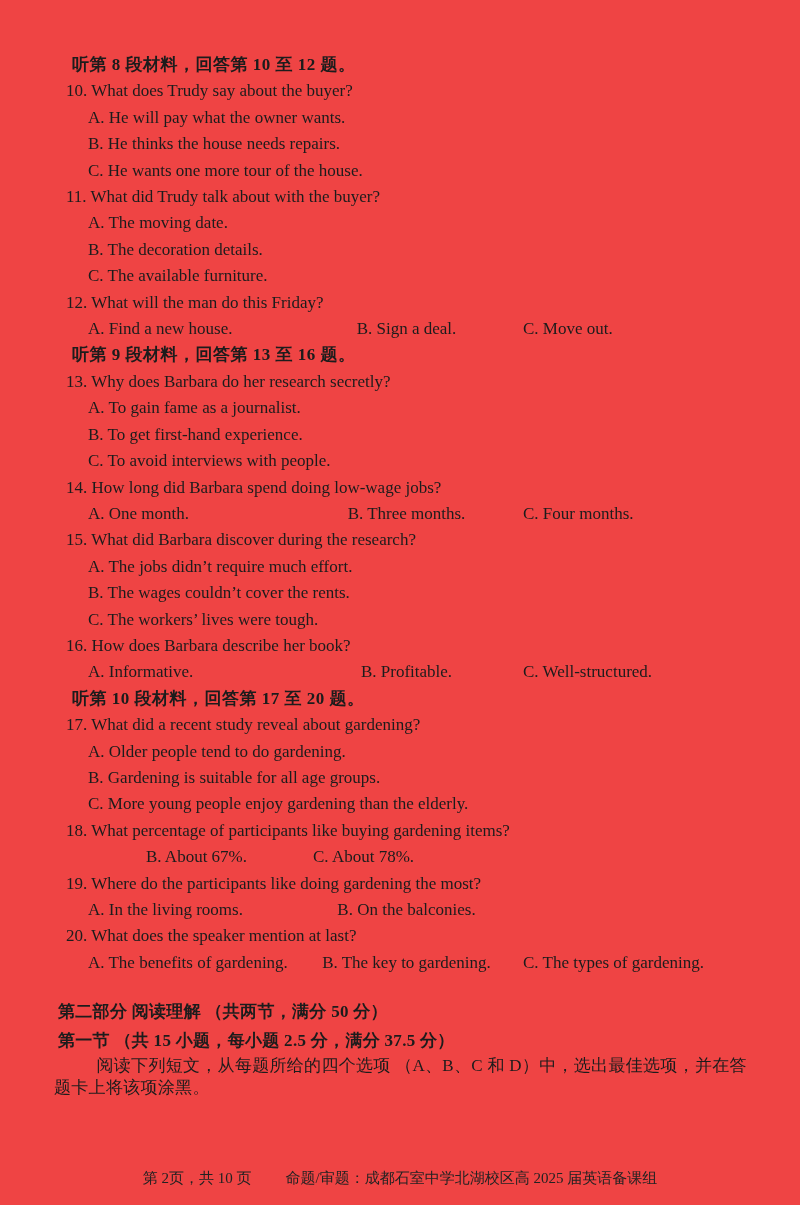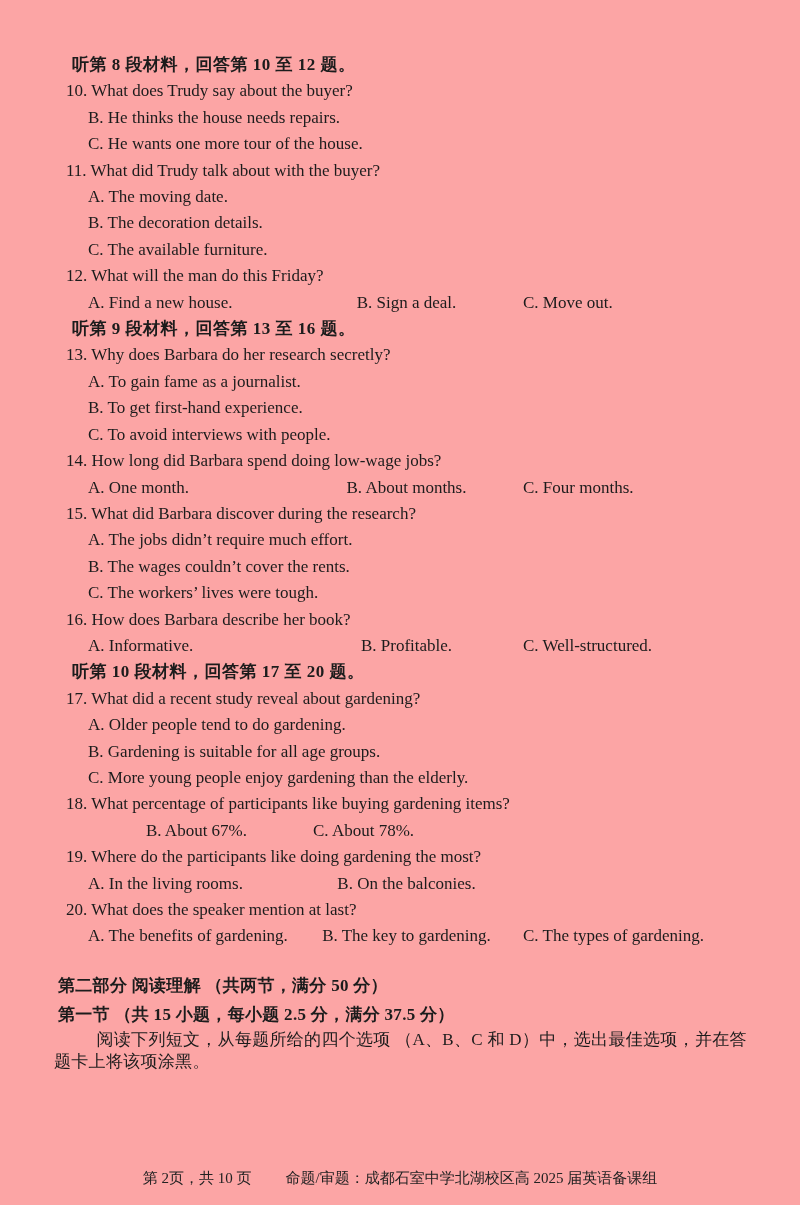--- a/index.html
+++ b/index.html
@@ -2,21 +2,21 @@
 <html><head>
 <meta charset="utf-8">
 <style>
   * { margin: 0; padding: 0; box-sizing: border-box; }
   html, body { background: #e8e8e8; }
   .page {
     position: relative;
     width: 800px;
     height: 1205px;
     margin: 0 auto;
-    background: #fca5a5;
+    background: #ef4444;
     color: #1c1c1c;
     font-family: "Liberation Serif", "DejaVu Serif", serif;
     font-size: 17px;
     overflow: hidden;
   }
   .content {
     padding: 52px 46px 0 54px;
     line-height: 26.4px;
   }
   .sec-header {
@@ -60,20 +60,21 @@
 </head>
 <body>
 
 <div class="page">
   <main class="content">
 
     <section>
       <div class="sec-header">听第 8 段材料，回答第 10 至 12 题。</div>
 
       <div class="q">10. What does Trudy say about the buyer?</div>
+      <div class="opt">A. He will pay what the owner wants.</div>
       <div class="opt">B. He thinks the house needs repairs.</div>
       <div class="opt">C. He wants one more tour of the house.</div>
 
       <div class="q">11. What did Trudy talk about with the buyer?</div>
       <div class="opt">A. The moving date.</div>
       <div class="opt">B. The decoration details.</div>
       <div class="opt">C. The available furniture.</div>
 
       <div class="q">12. What will the man do this Friday?</div>
       <div class="opt-row">
@@ -87,21 +88,21 @@
       <div class="sec-header">听第 9 段材料，回答第 13 至 16 题。</div>
 
       <div class="q">13. Why does Barbara do her research secretly?</div>
       <div class="opt">A. To gain fame as a journalist.</div>
       <div class="opt">B. To get first-hand experience.</div>
       <div class="opt">C. To avoid interviews with people.</div>
 
       <div class="q">14. How long did Barbara spend doing low-wage jobs?</div>
       <div class="opt-row">
         <span class="c1">A. One month.</span>
-        <span class="c2">B. About months.</span>
+        <span class="c2">B. Three months.</span>
         <span class="c3">C. Four months.</span>
       </div>
 
       <div class="q">15. What did Barbara discover during the research?</div>
       <div class="opt">A. The jobs didn’t require much effort.</div>
       <div class="opt">B. The wages couldn’t cover the rents.</div>
       <div class="opt">C. The workers’ lives were tough.</div>
 
       <div class="q">16. How does Barbara describe her book?</div>
       <div class="opt-row">

